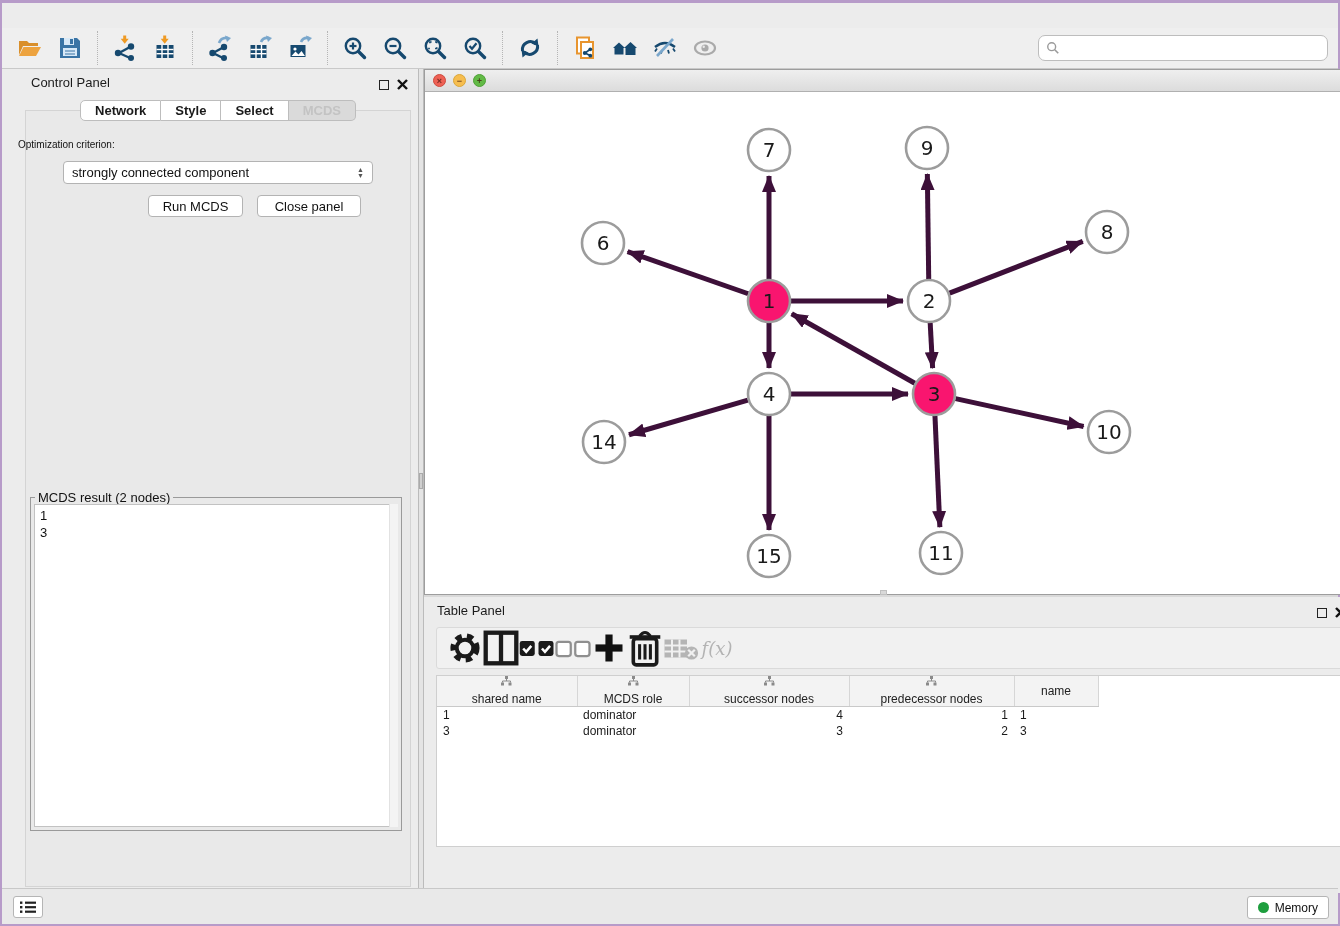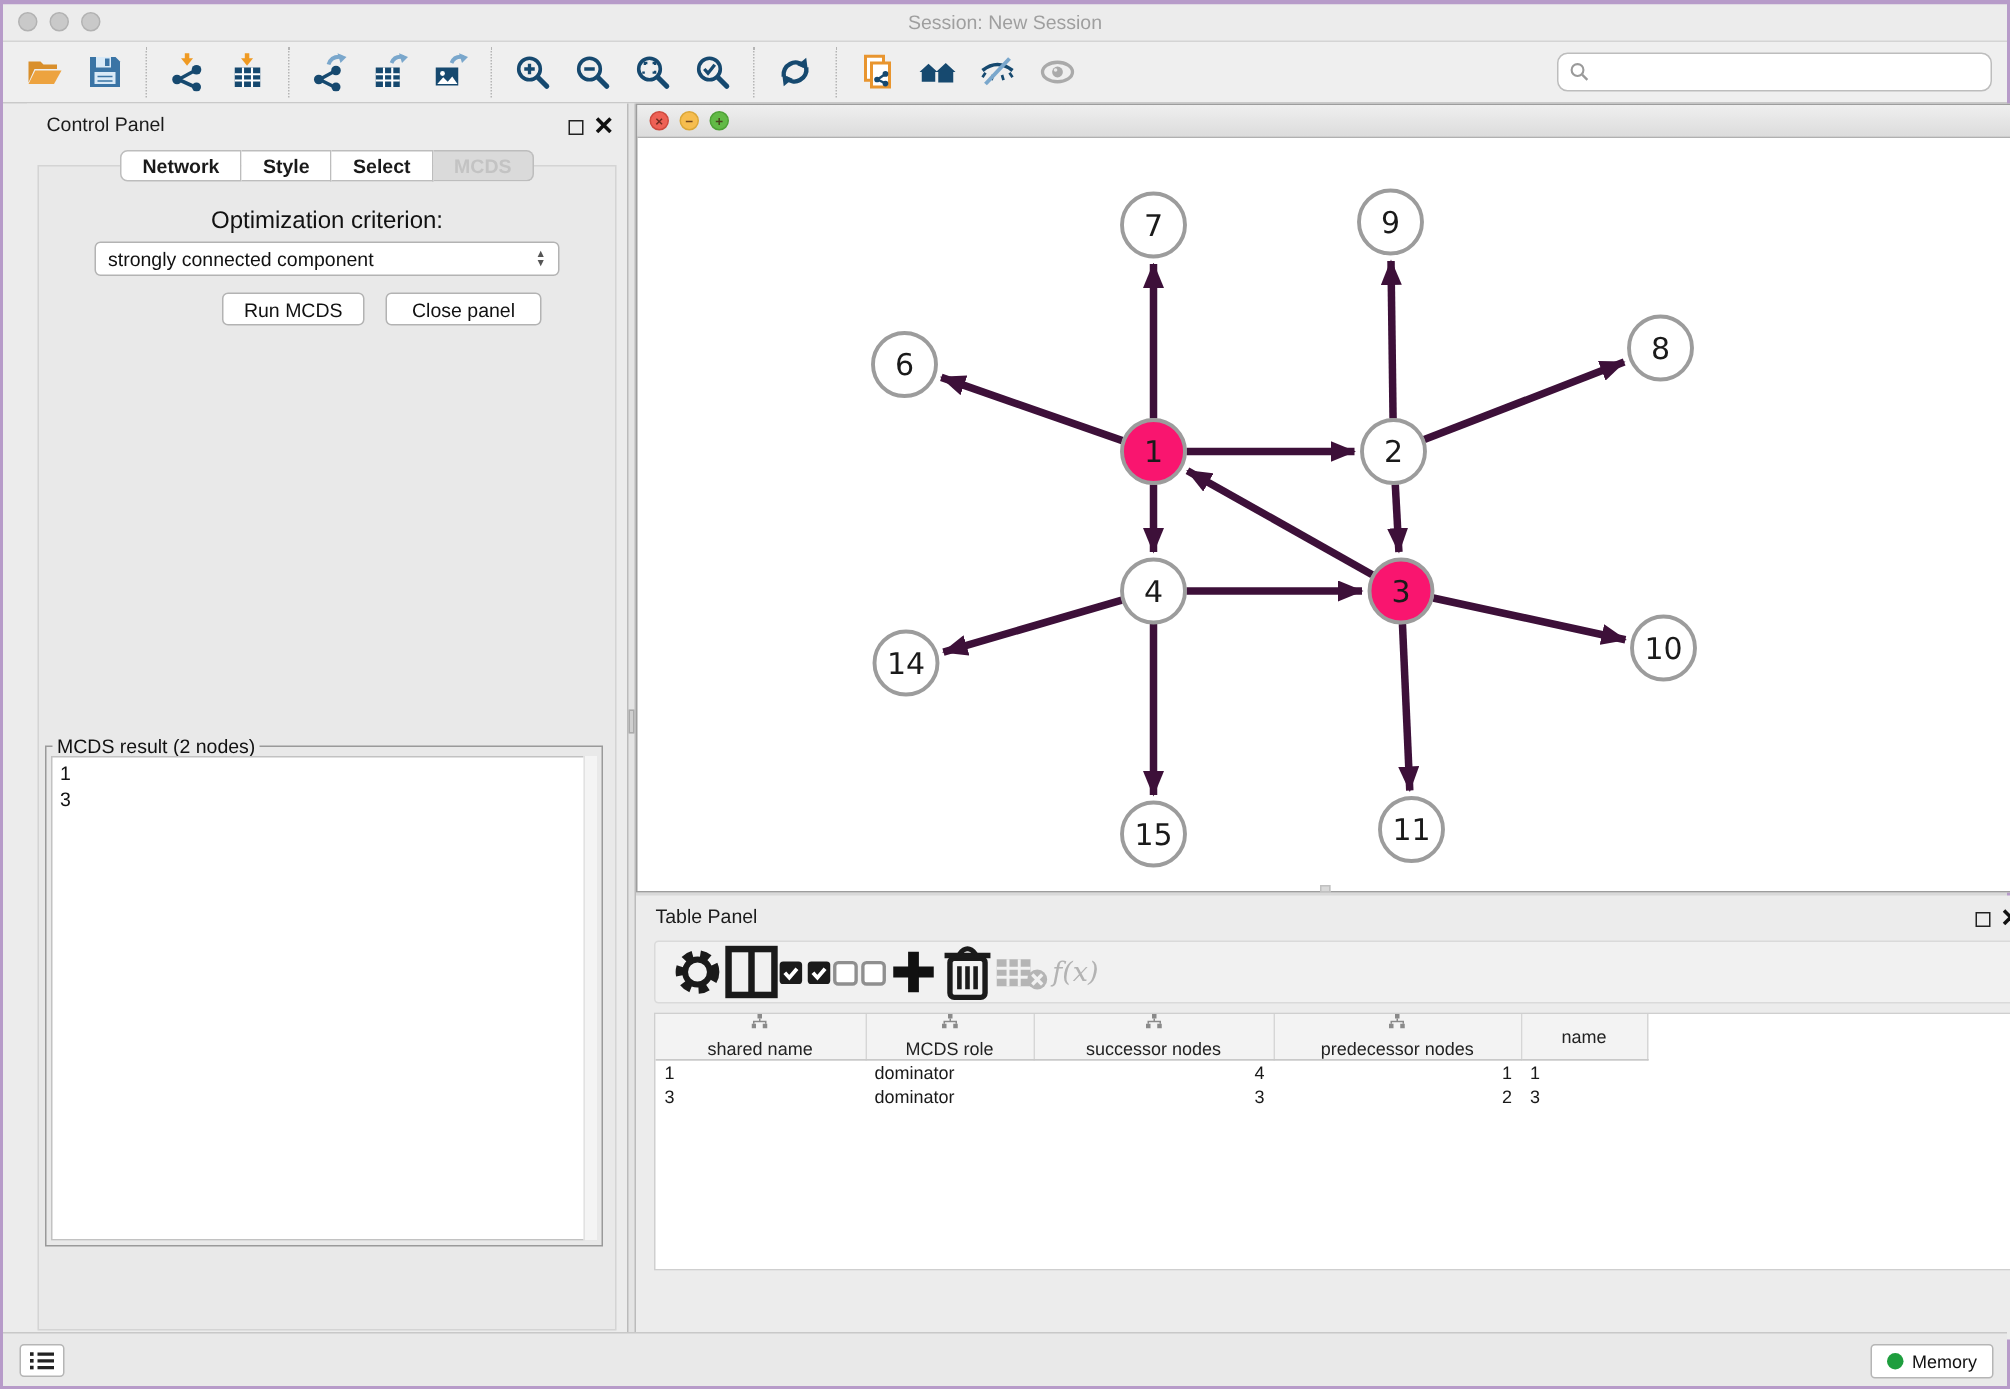--- a/index.html
+++ b/index.html
@@ -30,21 +30,21 @@
   .panel-title { position:absolute; left:13px; top:6px; font-size:13px; color:#1b1b1b; }
   .head-icons { position:absolute; right:10px; top:7px; display:flex; gap:8px; align-items:center; }
   .float-ic { width:10px; height:10px; border:1.6px solid #222; }
   .close-ic svg { width:11px; height:11px; }
   .cp-content { position:absolute; left:7px; top:41px; right:7px; bottom:6px; background:#e9e9e9; border:1px solid #d4d4d4; }
   .cp-tabs { position:absolute; left:0; top:31px; width:100%; display:flex; justify-content:center; }
   .tabbtn { height:21px; padding:0 14px; background:#fff; border:1px solid #bdbdbd; border-left:none; font-size:13px; font-weight:700; color:#1a1a1a; display:flex; align-items:center; }
   .tabbtn:first-child { border-left:1px solid #bdbdbd; border-radius:5px 0 0 5px; }
   .tabbtn:last-child { border-radius:0 5px 5px 0; }
   .tabbtn.sel-dim { background:#dadada; color:#c3c3c3; }
-  .opt-label { position:absolute; left:0; top:70px; width:400px; text-align:center; font-size:16px; color:#111; }
+  .opt-label { position:absolute; left:0; top:70px; width:400px; font-size:10px; color:#111; }
   .dropdown { position:absolute; left:45px; top:92px; width:310px; height:23px; background:#fff; border:1px solid #b3b3b3; border-radius:4px; font-size:13px; color:#111; display:flex; align-items:center; padding:0 8px; }
   .dd-arrows { margin-left:auto; font-size:7px; line-height:6px; color:#555; text-align:center; }
   .btn { position:absolute; height:22px; background:#fff; border:1px solid #b3b3b3; border-radius:4px; font-size:13px; color:#111; display:flex; align-items:center; justify-content:center;margin-left:36px; }
   .fieldset { position:absolute; left:12px; top:428px; width:372px; height:334px; border:1px solid #9a9a9a; }
   .fieldset legend { position:absolute; left:4px; top:-8px; background:#e9e9e9; padding:0 3px; font-size:13px; color:#111; }
   .result-box { position:absolute; left:3px; top:6px; right:3px; bottom:3px; background:#fff; border:1px solid #c2c2c2; font-size:13px; color:#111; padding:2px 5px; white-space:pre; line-height:17px; }
   .result-scroll { position:absolute; right:3px; top:6px; width:9px; bottom:3px; background:#f4f4f4; border-left:1px solid #e2e2e2; }
 
   
   .splitter { position:absolute; left:400px; top:0; width:6px; height:824px; background:#e4e4e4; border-left:1px solid #bbb; border-right:1px solid #bbb; }
@@ -82,28 +82,20 @@
   .statusbar { position:absolute; left:0; bottom:0; right:0; height:36px; background:#e9e9e9; border-top:1px solid #c8c8c8; }
   .list-btn { position:absolute; left:11px; top:7px; width:30px; height:22px; background:#fff; border:1px solid #b5b5b5; border-radius:3px; display:flex; align-items:center; justify-content:center; }
   .mem-btn { position:absolute; right:9px; top:7px; height:23px; padding:0 10px; background:#fff; border:1px solid #b5b5b5; border-radius:3px; display:flex; align-items:center; gap:6px; font-size:12px; color:#111; }
   .mem-dot { width:11px; height:11px; border-radius:50%; background:#1e9e3e; }
 </style>
 </head>
 <body>
 
 <div class="app">
 
-  <div class="titlebar">
-    <div class="lights">
-      <div class="light"></div>
-      <div class="light"></div>
-      <div class="light"></div>
-    </div>
-    <div class="win-title">Session: New Session</div>
-  </div>
 
   <div class="toolbar">
     <div class="tbi">
       <svg viewBox="0 0 26 26">
           <path d="M2 6h8l2 2h9v3H6l-4 9V6z" fill="#d98f2b"></path>
           <path d="M6.5 12h17.5l-5 9H2z" fill="#eda33f"></path>
         </svg>
     </div>
     <div class="tbi">
       <svg viewBox="0 0 26 26">

